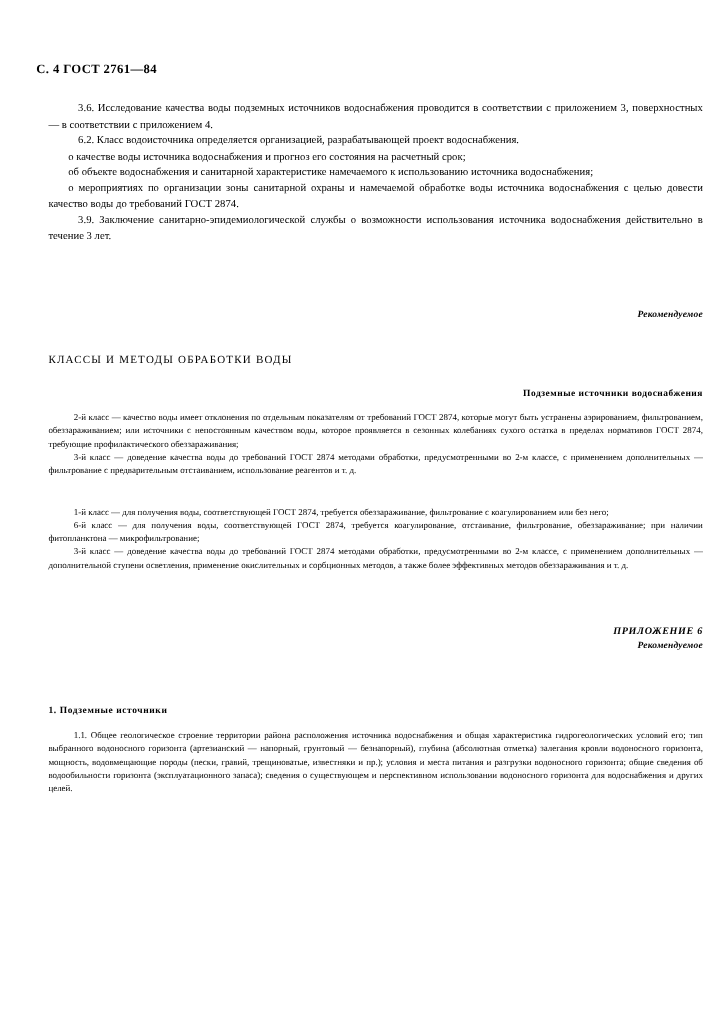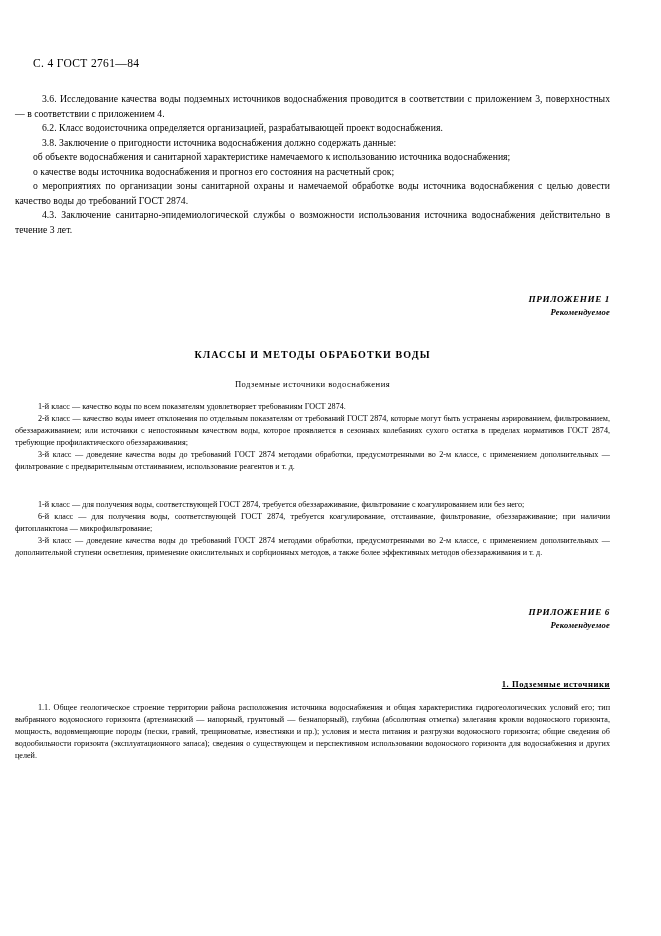--- a/index.html
+++ b/index.html
@@ -22,29 +22,29 @@
     height: 936px;
     box-sizing: border-box;
   }
 
   
   .running-head {
     position: absolute;
     left: 33px;
     top: 57px;
     font-size: 11.5px;
-    font-weight: normal;
+    font-weight: bold;
     letter-spacing: 0.35px;
     white-space: nowrap;
   }
 
   
   .body-col {
     position: absolute;
-    left: 15px;
+    left: 44px;
     top: 92px;
     width: 595px;
   }
 
   p {
     margin: 0;
     text-align: justify;
     text-justify: inter-word;
   }
 
@@ -69,37 +69,36 @@
     letter-spacing: 0.6px;
   }
   .appendix-mark .sub {
     font-weight: bold;
     letter-spacing: 0.2px;
     font-size: 8.6px;
   }
 
   
   .h-main {
-    text-align: center;
-    font-weight: bold;
+    text-align: left;
+    font-weight: normal;
     font-size: 10px;
     letter-spacing: 1.1px;
   }
   .h-sub {
-    text-align: center;
-    font-weight: normal;
+    text-align: right;
+    font-weight: bold;
     font-size: 8.6px;
     letter-spacing: 0.45px;
   }
   .h-num {
-    text-align: right;
+    text-align: left;
     font-weight: bold;
     font-size: 8.6px;
     letter-spacing: 0.55px;
-    text-decoration: underline;
   }
 
   
   .small {
     font-size: 8.15px;
     line-height: 12.0px;
     text-indent: 23px;
     letter-spacing: 0.0px;
   }
 
@@ -119,44 +118,41 @@
 <body>
 
 <div class="page">
 
   <div class="running-head">С. 4 ГОСТ 2761—84</div>
 
   <div class="body-col">
 
     <p class="clause">3.6.  Исследование качества воды подземных источников водоснабжения проводится в соответ­ствии с приложением 3, поверхностных — в соответствии с приложением 4.</p>
     <p class="clause">6.2.  Класс водоисточника определяется организацией, разрабатывающей проект водоснабже­ния.</p>
-    <p class="clause">3.8.  Заключение о пригодности источника водоснабжения должно содержать данные:</p>
+    <p class="clause noind">о качестве воды источника водоснабжения и прогноз его состояния на расчетный срок;</p>
     <p class="clause noind">об объекте водоснабжения и санитарной характеристике намечаемого к использованию источ­ника водоснабжения;</p>
-    <p class="clause noind">о качестве воды источника водоснабжения и прогноз его состояния на расчетный срок;</p>
     <p class="clause noind">о мероприятиях по организации зоны санитарной охраны и намечаемой обработке воды ис­точника водоснабжения с целью довести качество воды до требований ГОСТ 2874.</p>
-    <p class="clause">4.3.  Заключение санитарно-эпидемиологической службы о возможности использования ис­точника водоснабжения действительно в течение 3 лет.</p>
+    <p class="clause">3.9.  Заключение санитарно-эпидемиологической службы о возможности использования ис­точника водоснабжения действительно в течение 3 лет.</p>
 
     <div class="sp-a"></div>
 
     <div class="appendix-mark">
-      <div>ПРИЛОЖЕНИЕ 1</div>
       <div class="sub">Рекомендуемое</div>
     </div>
 
     <div class="sp-b"></div>
 
     <p class="h-main">КЛАССЫ И МЕТОДЫ ОБРАБОТКИ ВОДЫ</p>
 
     <div class="sp-c"></div>
 
     <p class="h-sub">Подземные источники водоснабжения</p>
 
     <div class="sp-d"></div>
 
-    <p class="small">1-й класс — качество воды по всем показателям удовлетворяет требованиям ГОСТ 2874.</p>
     <p class="small">2-й класс — качество воды имеет отклонения по отдельным показателям от требований ГОСТ 2874, кото­рые могут быть устранены аэрированием, фильтрованием, обеззараживанием; или источники с непостоянным качеством воды, которое проявляется в сезонных колебаниях сухого остатка в пределах нормативов ГОСТ 2874, требующие профилактического обеззараживания;</p>
     <p class="small">3-й класс — доведение качества воды до требований ГОСТ 2874 методами обработки, предусмотренными во 2-м классе, с применением дополнительных — фильтрование с предварительным отстаиванием, использо­вание реагентов и т. д.</p>
 
     <div class="sp-e"></div>
 
 
     <div class="sp-f"></div>
 
     <p class="small">1-й класс — для получения воды, соответствующей ГОСТ 2874, требуется обеззараживание, фильтрова­ние с коагулированием или без него;</p>
     <p class="small">6-й класс — для получения воды, соответствующей ГОСТ 2874, требуется коагулирование, отстаивание, фильтрование, обеззараживание; при наличии фитопланктона — микрофильтрование;</p>

